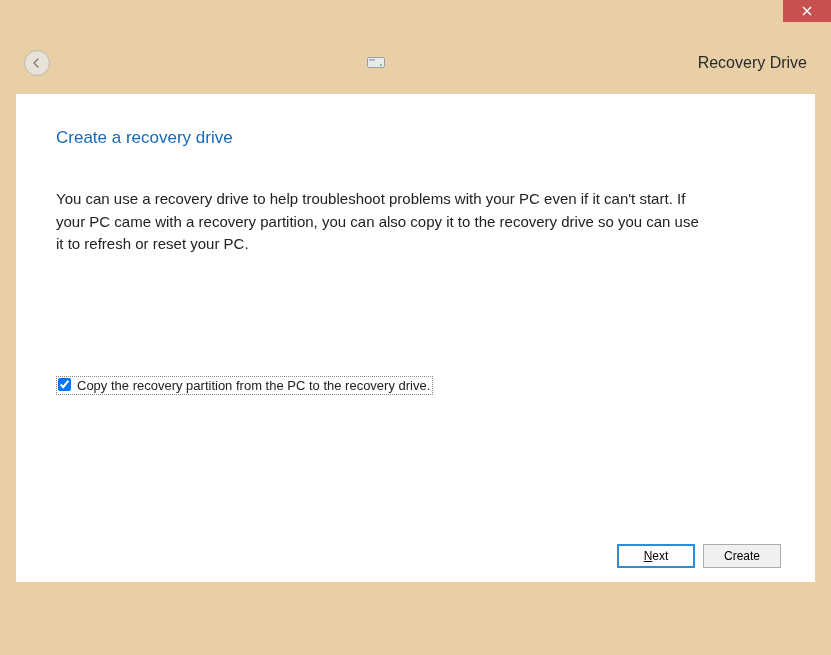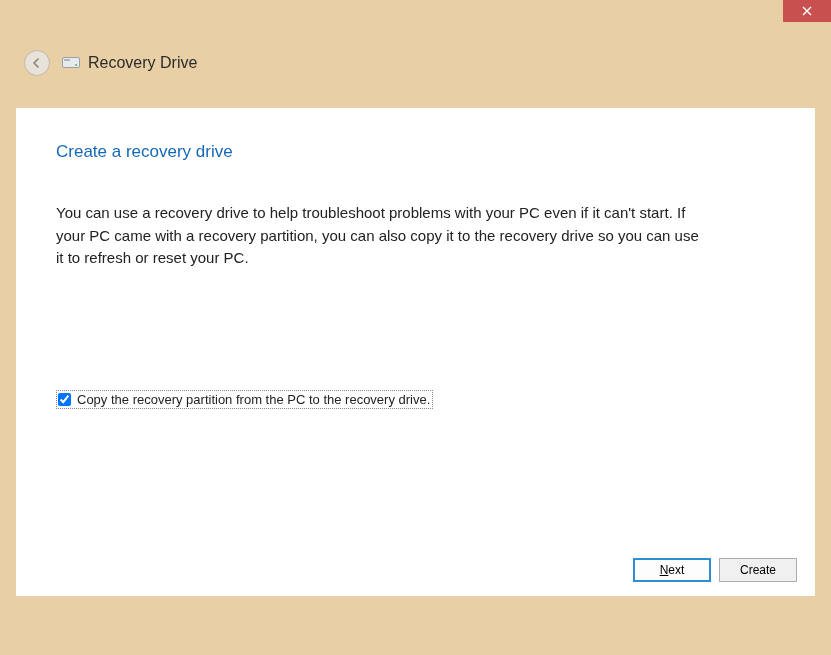--- a/index.html
+++ b/index.html
@@ -24,24 +24,25 @@
       color: #fff;
       display: flex;
       align-items: center;
       justify-content: center;
       font-size: 11px;
       font-weight: bold;
       cursor: pointer;
     }
     .close-btn svg { width: 10px; height: 10px; }
     .header {
-      padding: 50px 24px 32px 24px;
+      padding: 50px 24px 18px 24px;
       display: flex;
       align-items: center;
       gap: 8px;
+      justify-content: space-between;
     }
     .back-btn {
       width: 26px;
       height: 26px;
       border: 1px solid #c0b8aa;
       border-radius: 50%;
       background: #e8e3d9;
       display: flex;
       align-items: center;
       justify-content: center;
@@ -79,41 +80,40 @@
     }
     .description {
       font-size: 15px;
       color: #222;
       line-height: 1.5;
       margin-bottom: 120px;
       max-width: 650px;
     }
     .checkbox-row {
       display: inline-flex;
-      align-items: center;
       gap: 6px;
       border: 1px dotted #888;
       padding: 1px 2px 1px 1px;
       width: fit-content;
     }
     .checkbox-row input[type="checkbox"] {
       width: 13px;
       height: 13px;
       margin: 0;
       cursor: pointer;
     }
     .checkbox-row label {
       font-size: 13px;
       color: #222;
       cursor: pointer;
     }
     .footer {
       position: absolute;
       bottom: 14px;
-      right: 18px;
+      right: 34px;
       display: flex;
       gap: 8px;
     }
     .btn {
       min-width: 78px;
       height: 24px;
       font-size: 12px;
       font-family: inherit;
       background: #f0f0f0;
       border: 1px solid #adadad;

